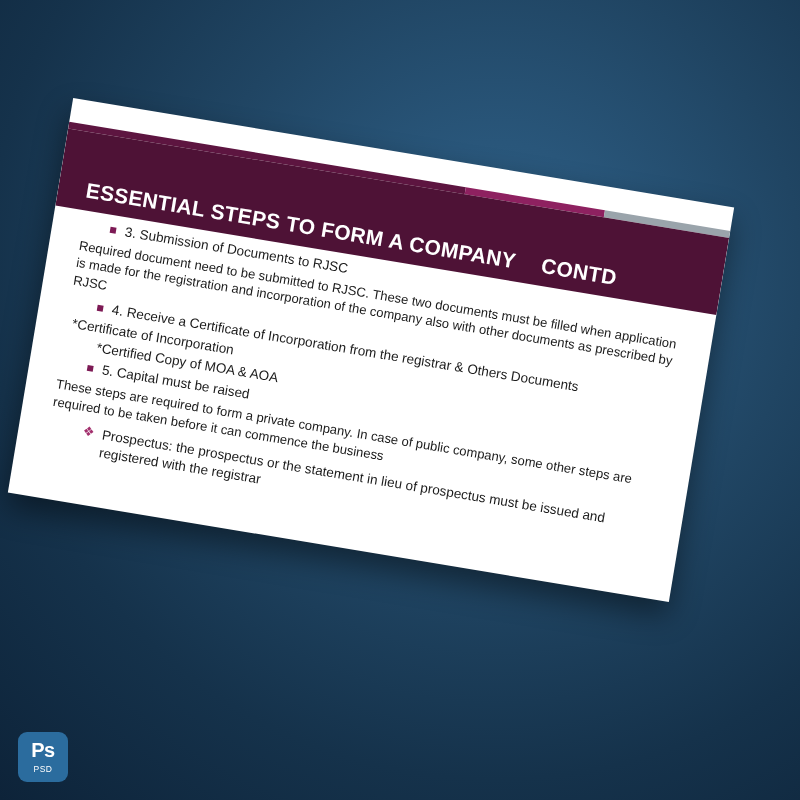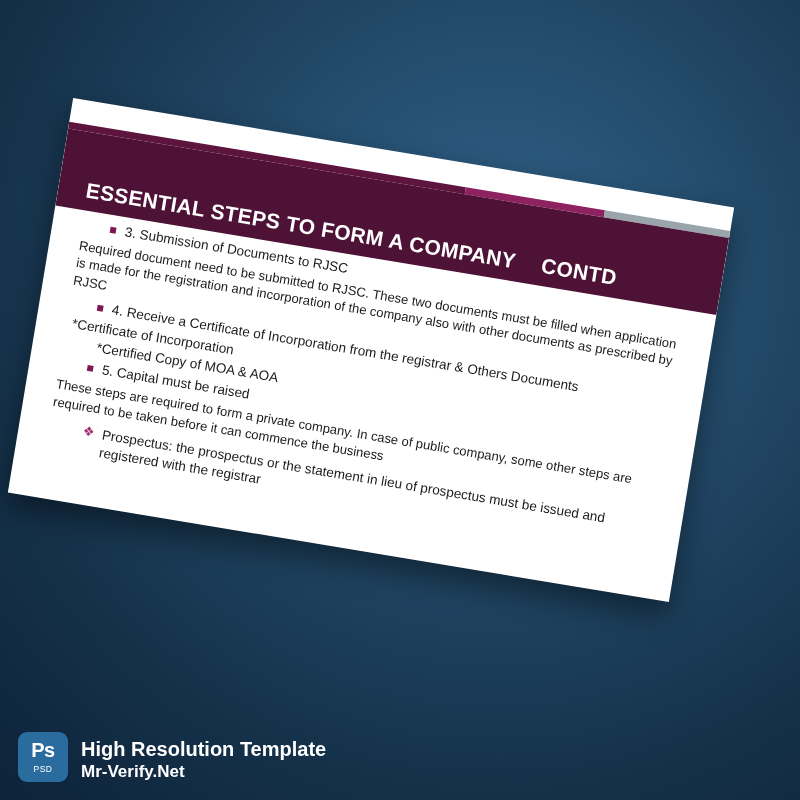--- a/index.html
+++ b/index.html
@@ -134,21 +134,21 @@
     line-height: 1.2;
     flex: 0 0 auto;
   }
 
   
   #footer {
     position: absolute;
     left: 18px;
     bottom: 18px;
     display: flex;
-    align-items: flex-end;
+    align-items: flex-start;
   }
   .ps-badge {
     width: 50px; height: 50px;
     border-radius: 9px;
     background: #2b6c9e;
     color: #ffffff;
     display: flex;
     flex-direction: column;
     align-items: center;
     justify-content: center;
@@ -236,19 +236,15 @@
 
       </div>
     </div>
   </div>
 
   <div id="footer">
     <div class="ps-badge">
       <div class="ps">Ps</div>
       <div class="ext">PSD</div>
     </div>
-    <div class="foot-text">
-      <div class="foot-title">High Resolution Template</div>
-      <div class="foot-sub">Mr-Verify.Net</div>
-    </div>
   </div>
 
 </div>
 
 </body></html>

